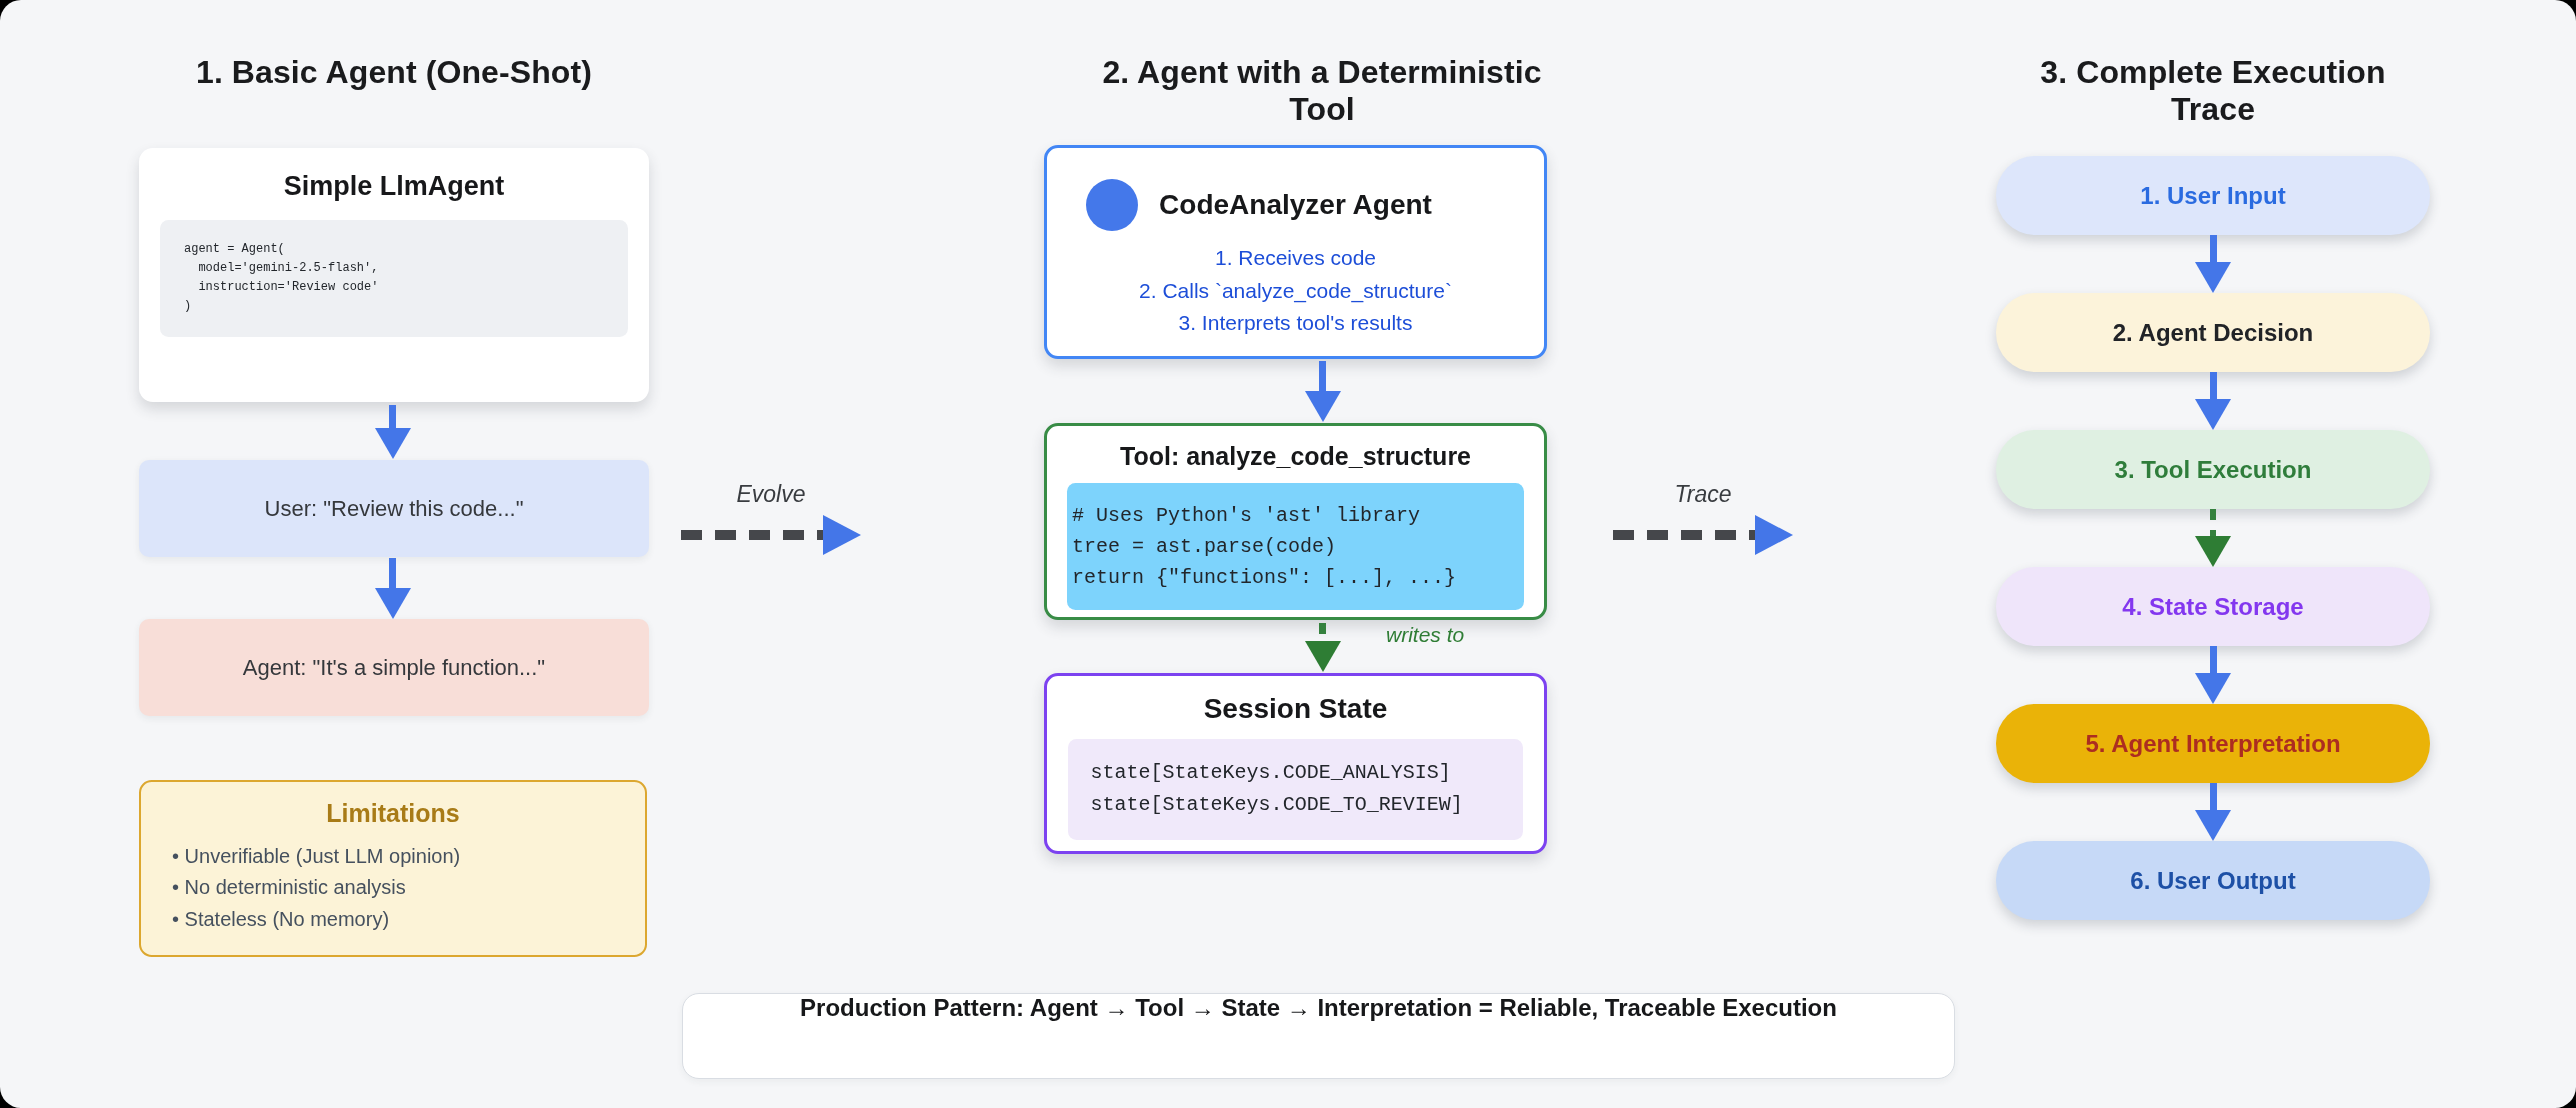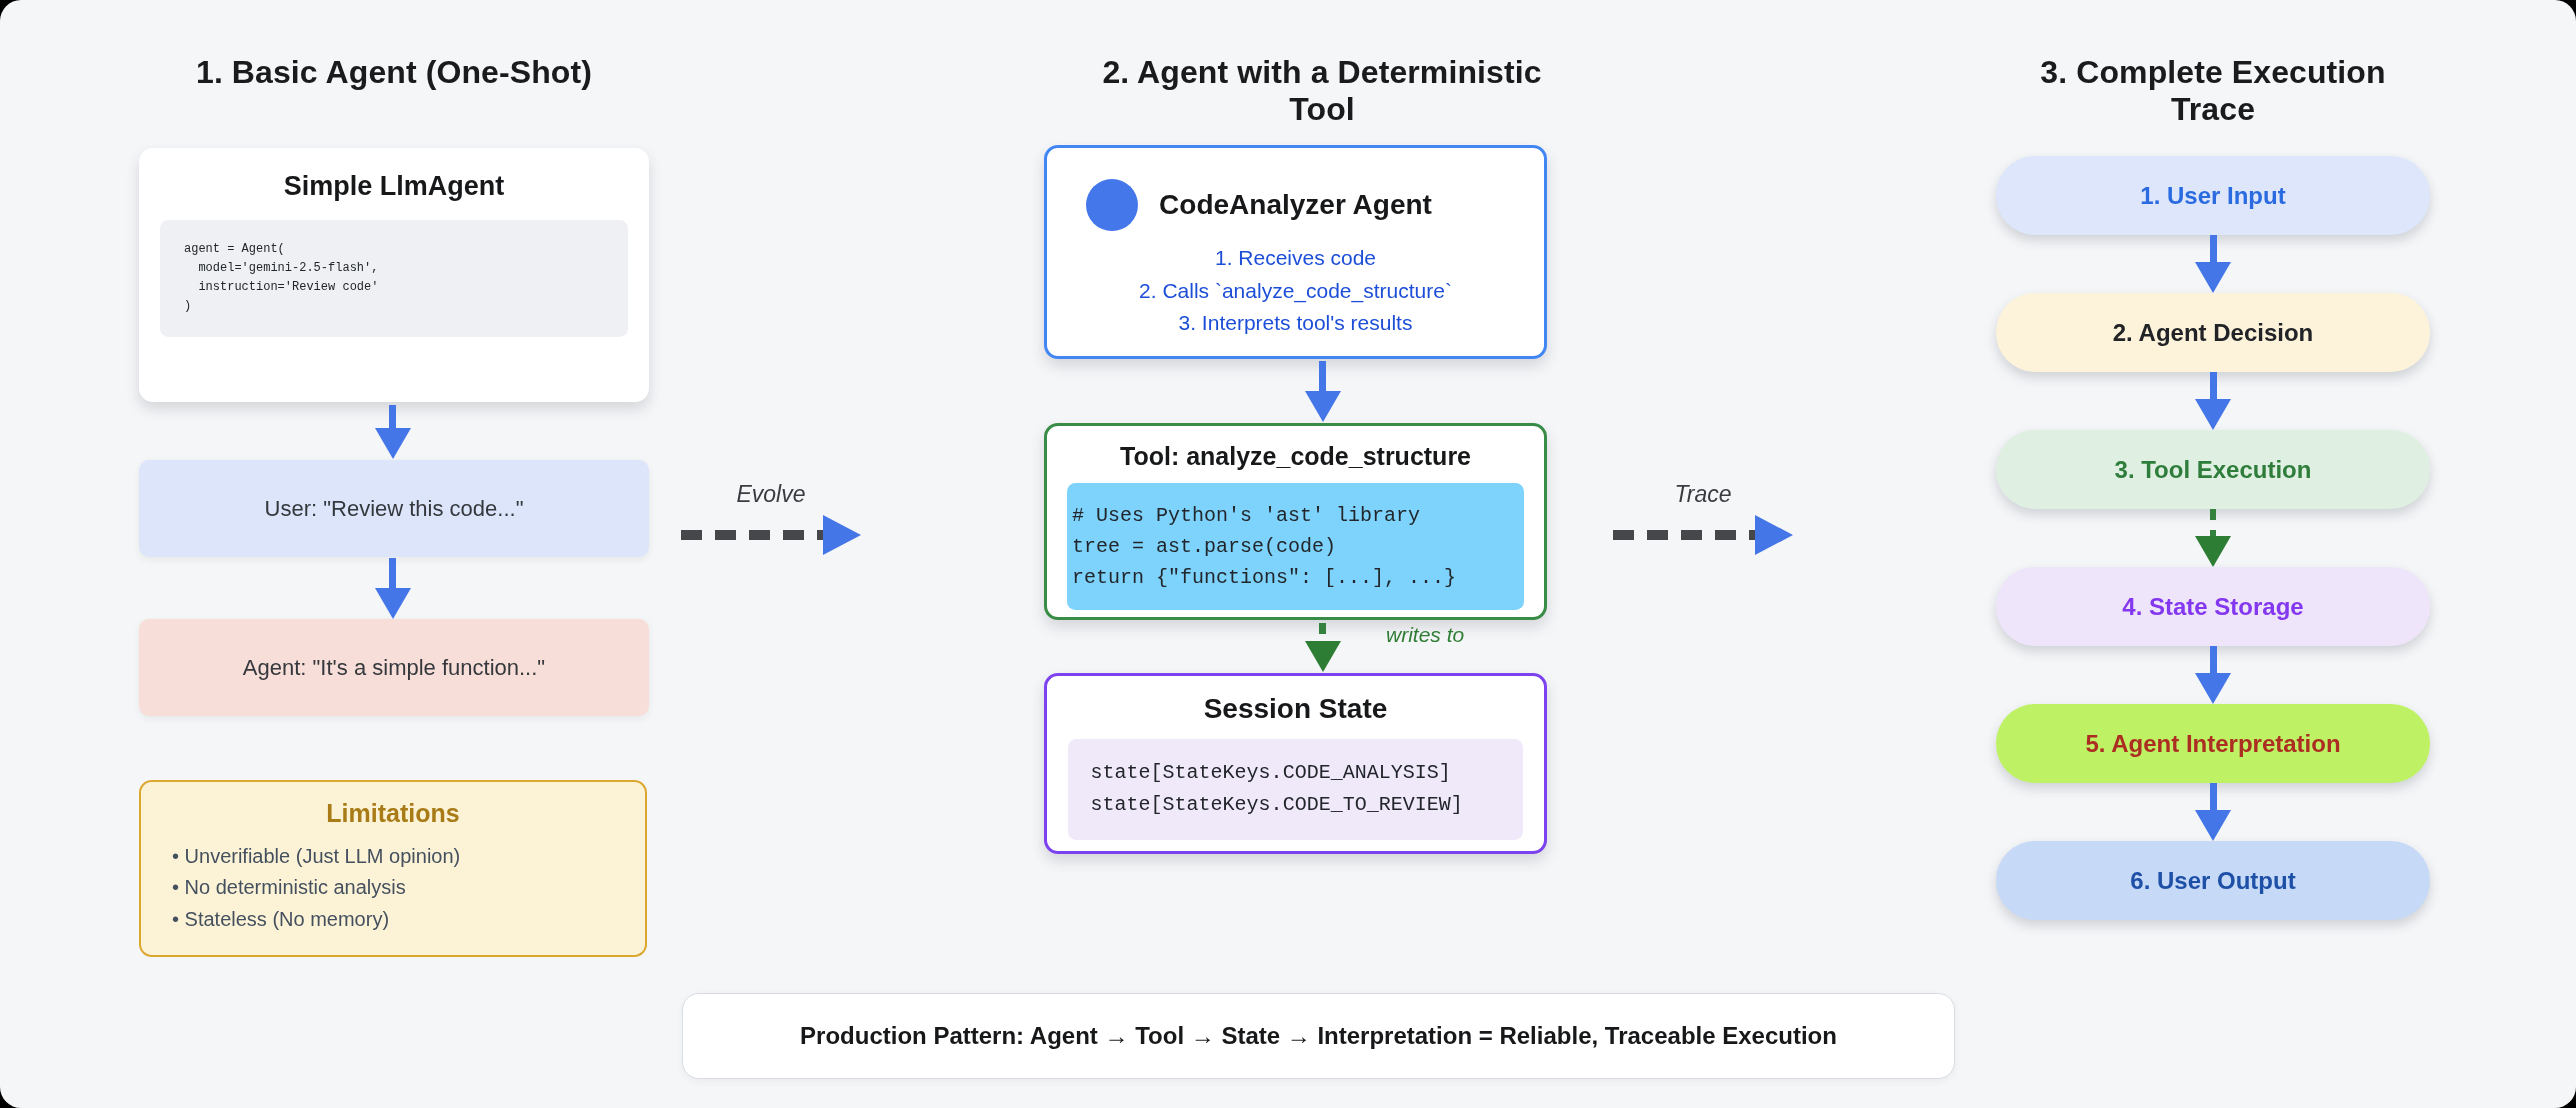--- a/index.html
+++ b/index.html
@@ -56,21 +56,21 @@
   .state-card{top:673px;height:181px;border:3.5px solid #7c42f0;}
   .state-card .card-title{margin-top:17px;font-size:28px;}
   .state-code{margin:14px 21px 0 21px;background:#f0e9fa;padding:18.3px 22.6px;font-size:20px;line-height:1.6;}
 
   
   #trace-steps{position:absolute;left:1996px;top:156px;width:434px;display:flex;flex-direction:column;align-items:center;}
   .pill{width:100%;height:79px;border-radius:39px;display:flex;align-items:center;justify-content:center;font-size:24px;font-weight:700;box-shadow:0 5.6px 11.3px rgba(31,45,61,.18);flex:0 0 auto;}
   .gap-arrow{height:58px;width:37px;display:flex;flex-direction:column;align-items:center;flex:0 0 auto;}
 
   
-  .footer-bar{position:absolute;left:682px;top:993px;width:1273px;height:86px;background:#fff;border:1.4px solid #d9dde3;border-radius:17px;box-sizing:border-box;display:flex;align-items:center;justify-content:center;box-shadow:0 2.8px 7px rgba(45,50,60,.05);}
+  .footer-bar{position:absolute;left:682px;top:993px;width:1273px;height:86px;background:#fff;border:1.4px solid #d9dde3;border-radius:17px;box-sizing:border-box;display:flex;align-items:flex-start;justify-content:center;box-shadow:0 2.8px 7px rgba(45,50,60,.05);}
   .footer-bar span{font-size:24px;font-weight:700;color:#17181a;}
 </style>
 </head>
 <body>
 
 <div id="canvas">
 
   <div class="col-title" style="left:139px;width:510px;">1. Basic Agent (One-Shot)</div>
 
   <div class="card c1-card">
@@ -176,21 +176,21 @@
       <div class="pill" style="background: rgb(223, 240, 226); color: rgb(47, 125, 59);">3. Tool Execution</div>
       <div class="varrow gap-arrow green" style="position: static;">
         <i class="stem"></i>
         <i class="head"></i>
       </div>
       <div class="pill" style="background: rgb(239, 229, 250); color: rgb(131, 55, 239);">4. State Storage</div>
       <div class="varrow gap-arrow blue" style="position: static;">
         <i class="stem"></i>
         <i class="head"></i>
       </div>
-      <div class="pill" style="background: #bef264; color: rgb(172, 45, 33);">5. Agent Interpretation</div>
+      <div class="pill" style="background: #eab308; color: rgb(172, 45, 33);">5. Agent Interpretation</div>
       <div class="varrow gap-arrow blue" style="position: static;">
         <i class="stem"></i>
         <i class="head"></i>
       </div>
       <div class="pill" style="background: rgb(198, 217, 247); color: rgb(29, 80, 166);">6. User Output</div>
     </div>
 
   <div class="footer-bar">
     <span>Production Pattern: Agent → Tool → State → Interpretation = Reliable, Traceable Execution</span>
   </div>

